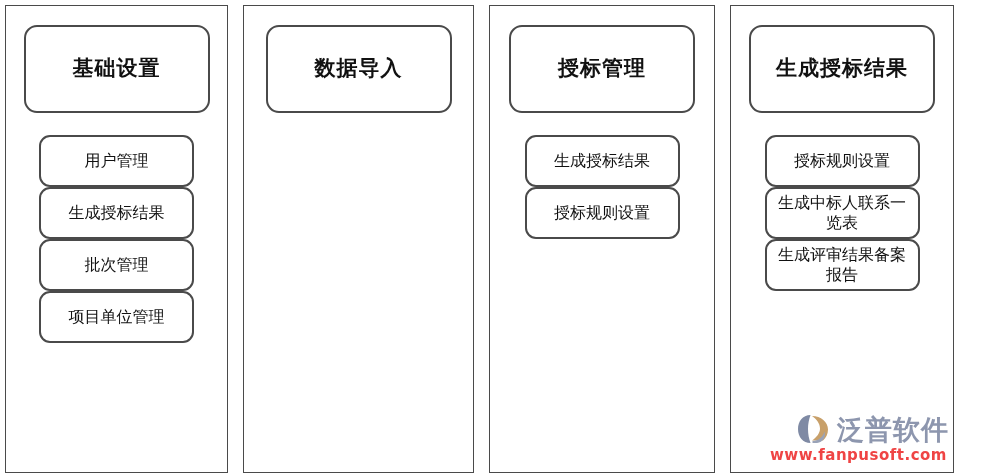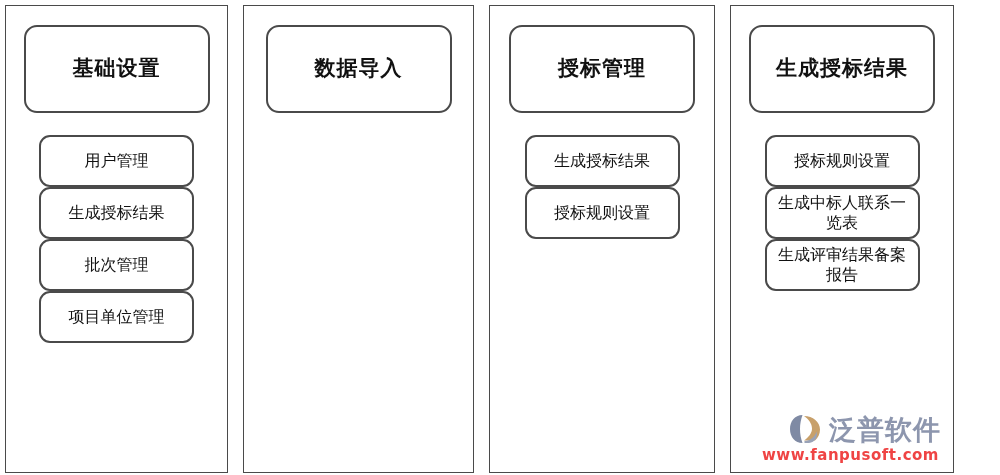--- a/index.html
+++ b/index.html
@@ -96,21 +96,21 @@
     font-size: 16px;
     color: #111111;
     line-height: 1.28;
     text-align: center;
     white-space: pre-line;
   }
 
   
   .watermark {
     position: absolute;
-    right: 12px;
+    right: 4px;
     bottom: 8px;
     display: flex;
     flex-direction: column;
     align-items: flex-end;
     pointer-events: none;
   }
   .wm-row {
     display: flex;
     flex-direction: row;
     align-items: center;

